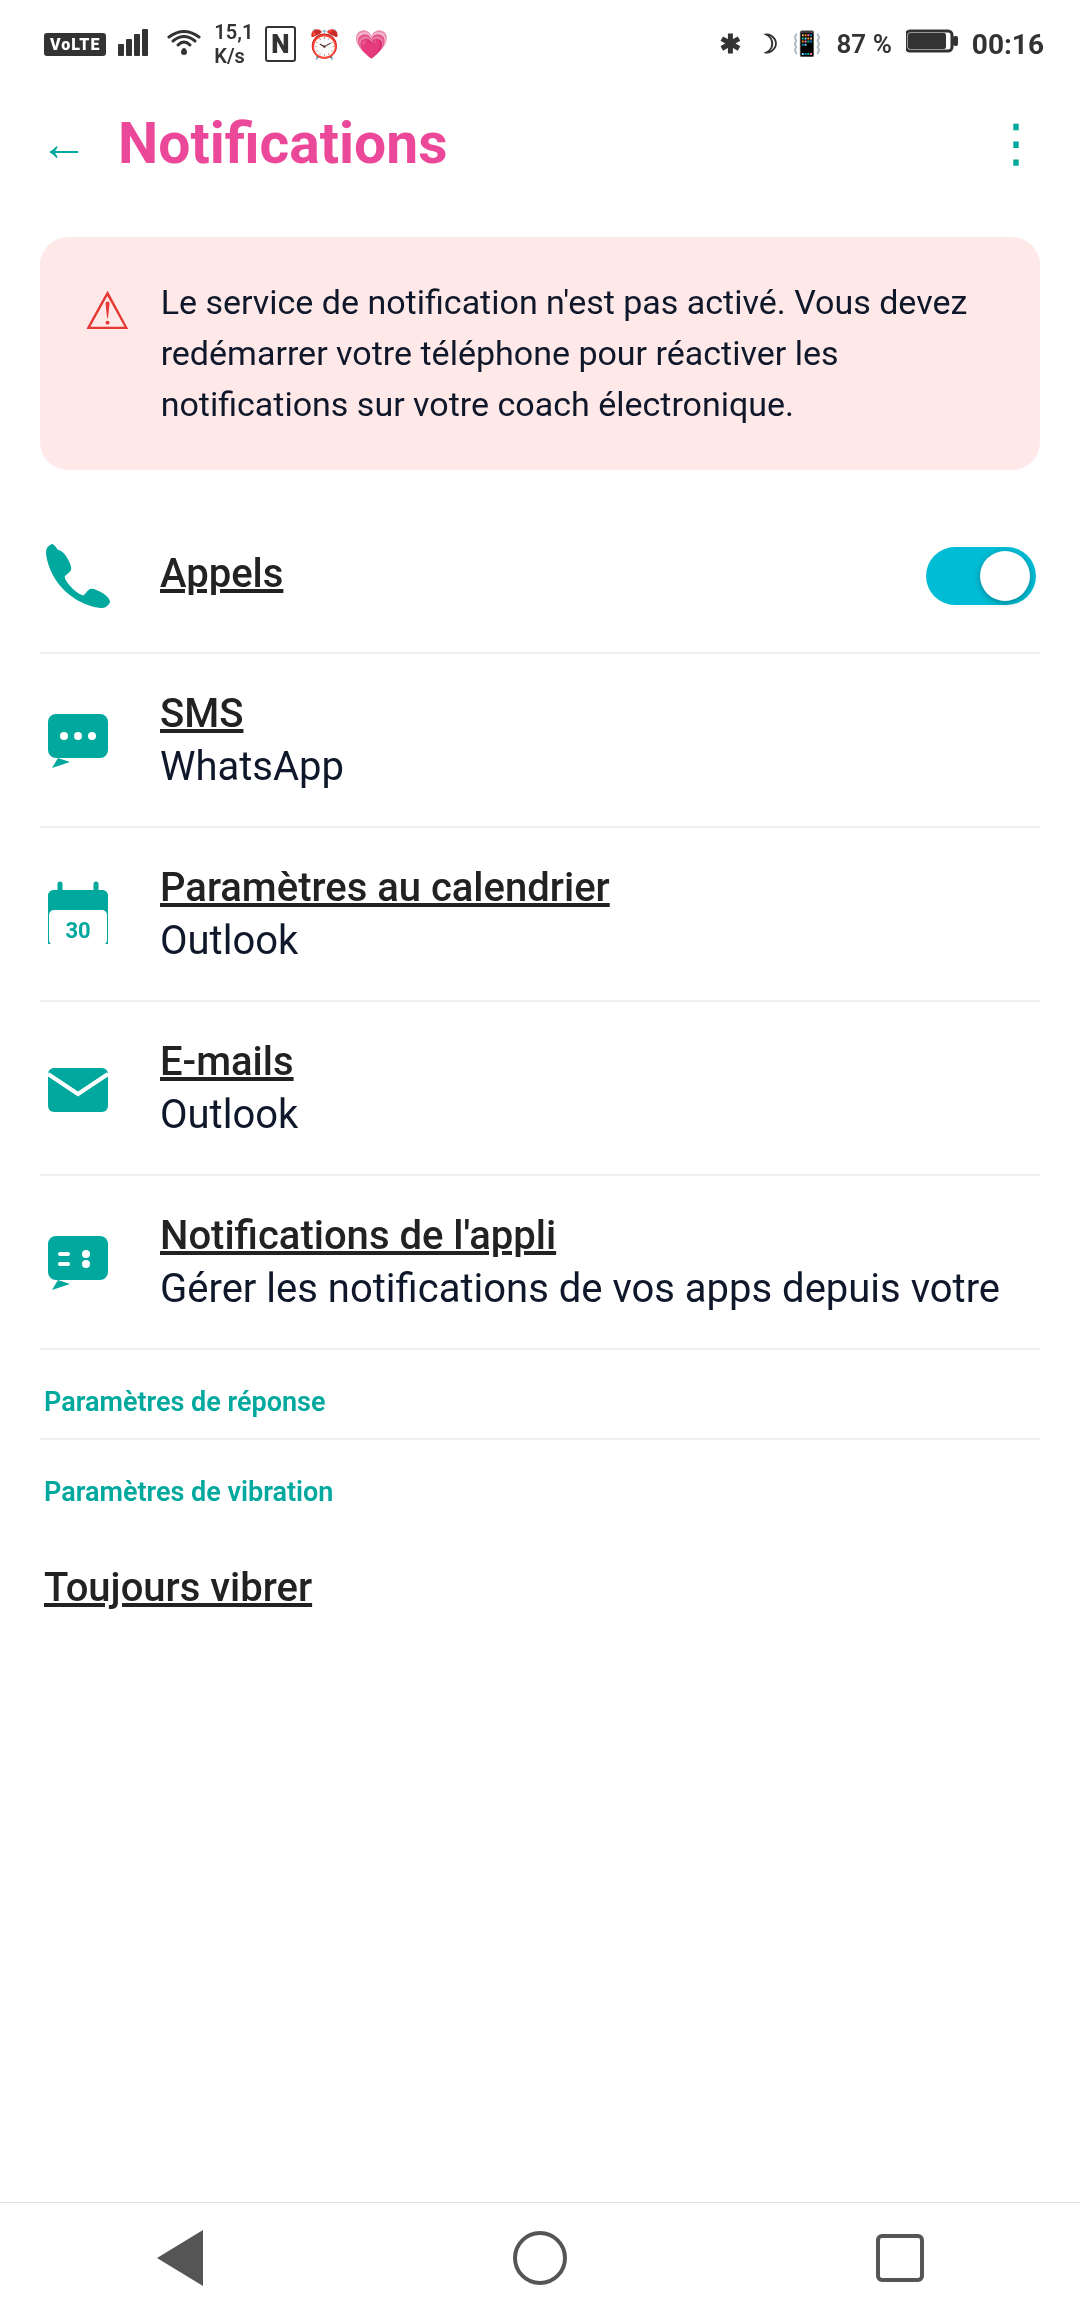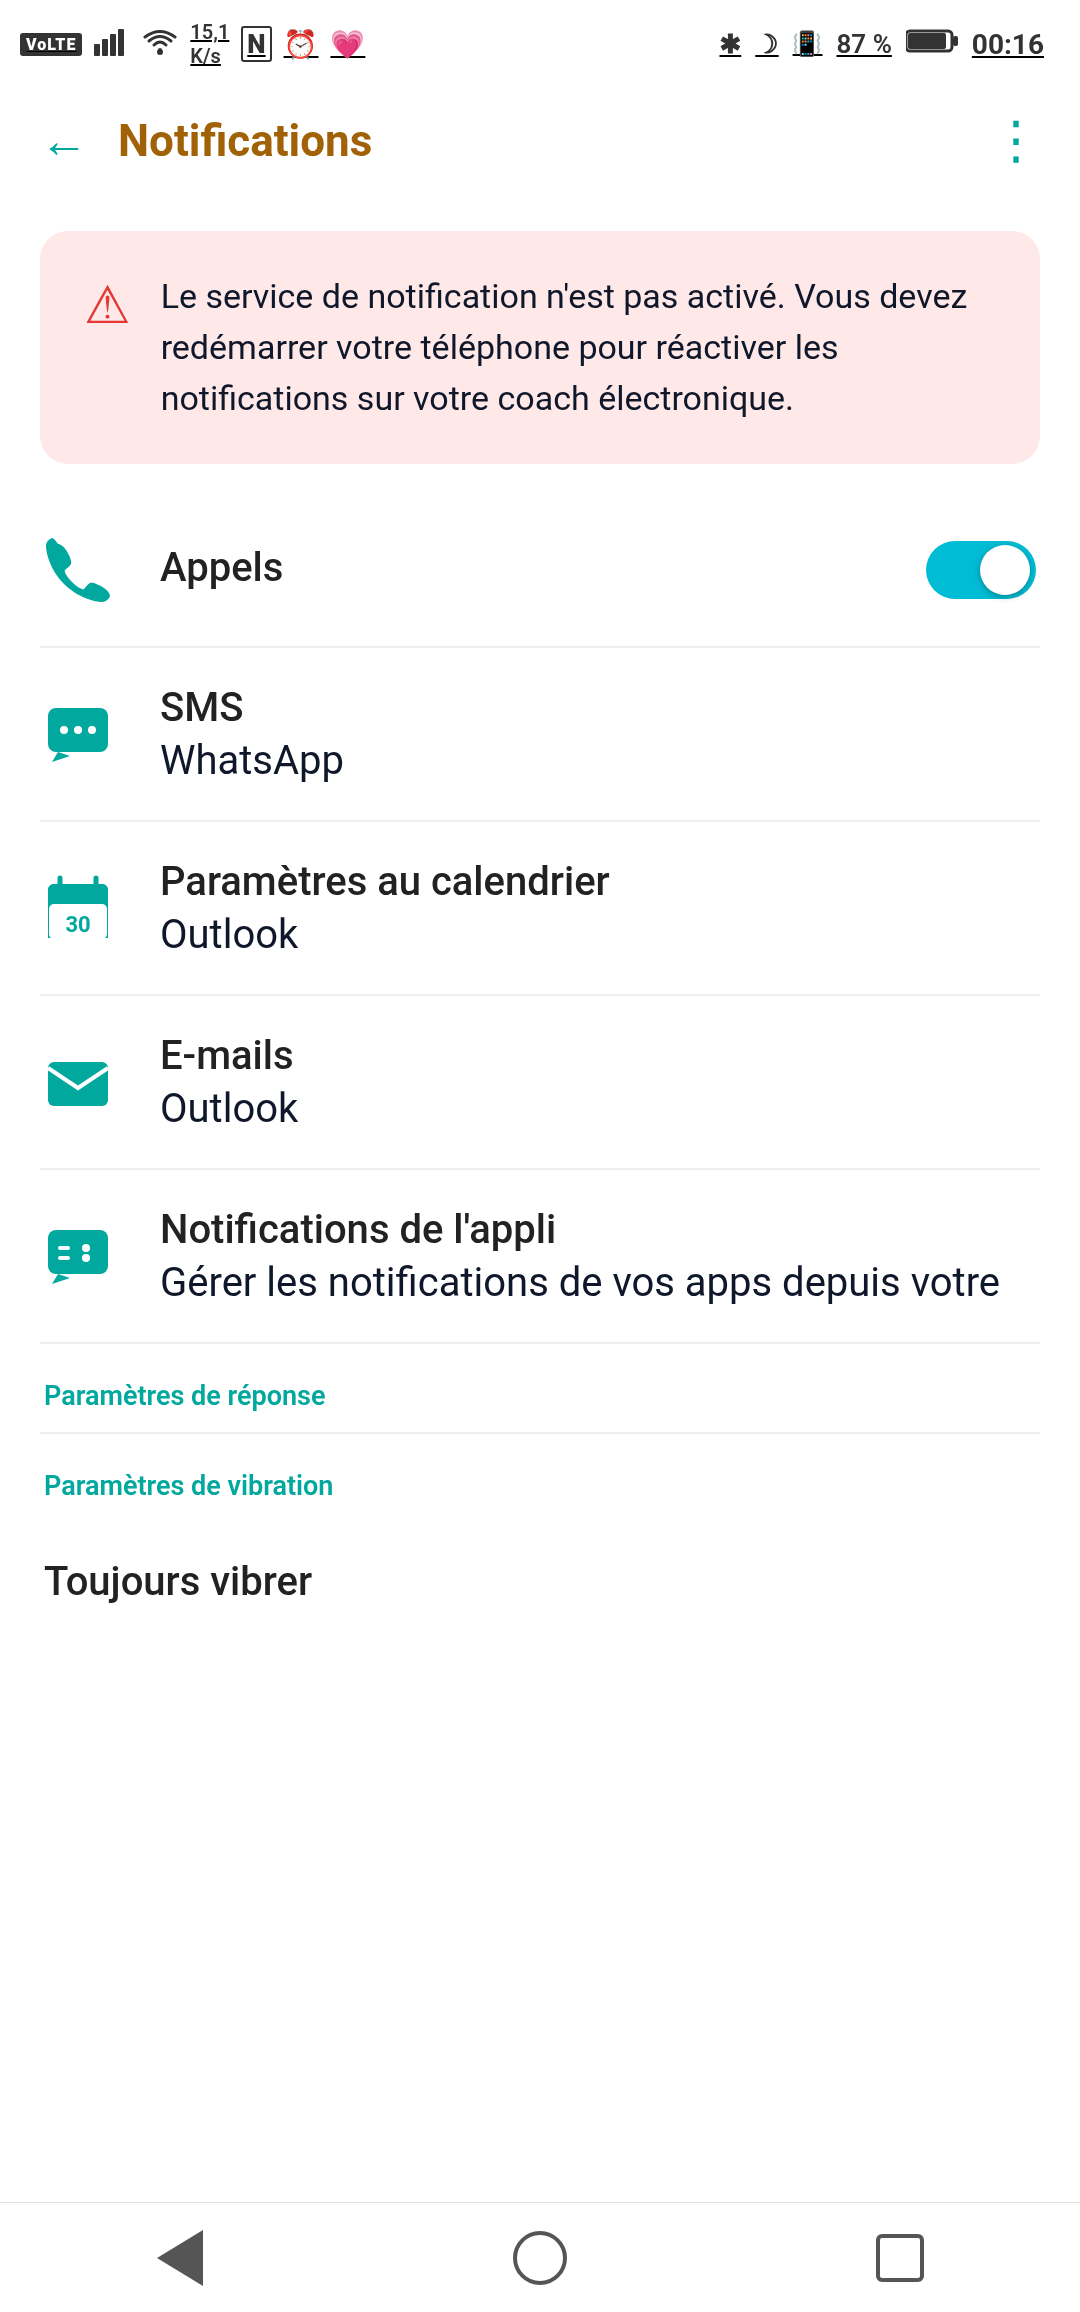--- a/index.html
+++ b/index.html
@@ -12,24 +12,23 @@
       min-height: 2312px;
       overflow-x: hidden;
       font-size: 32px;
     }
 
     
     .status-bar {
       display: flex;
       justify-content: space-between;
       align-items: center;
-      padding: 18px 36px 10px 20px;
+      padding: 18px 36px 10px 44px;
       background: #ffffff;
       height: 80px;
-      text-decoration: underline;
     }
     .status-left {
       display: flex;
       align-items: center;
       gap: 12px;
       font-size: 22px;
       font-weight: 700;
       color: #333;
     }
     .status-right {
@@ -59,23 +58,23 @@
     }
     .header-back-btn {
       color: #00a89d;
       font-size: 48px;
       cursor: pointer;
       margin-right: 30px;
       line-height: 1;
     }
     .header-title {
       flex: 1;
-      font-size: 44px;
+      font-size: 57px;
       font-weight: 700;
-      color: #a16207;
+      color: #ec4899;
     }
     .header-more-btn {
       color: #00a89d;
       font-size: 52px;
       cursor: pointer;
       letter-spacing: -2px;
     }
 
     
     .warning-banner {
@@ -125,20 +124,21 @@
     }
 
     .notif-text-wrap {
       flex: 1;
     }
     .notif-title {
       font-size: 40px;
       font-weight: 500;
       color: #222222;
       margin-bottom: 6px;
+      text-decoration: underline;
     }
     .notif-subtitle {
       font-size: 40px;
       color: #0f172a;
     }
 
     
     .toggle-wrap {
       margin-left: 16px;
     }

